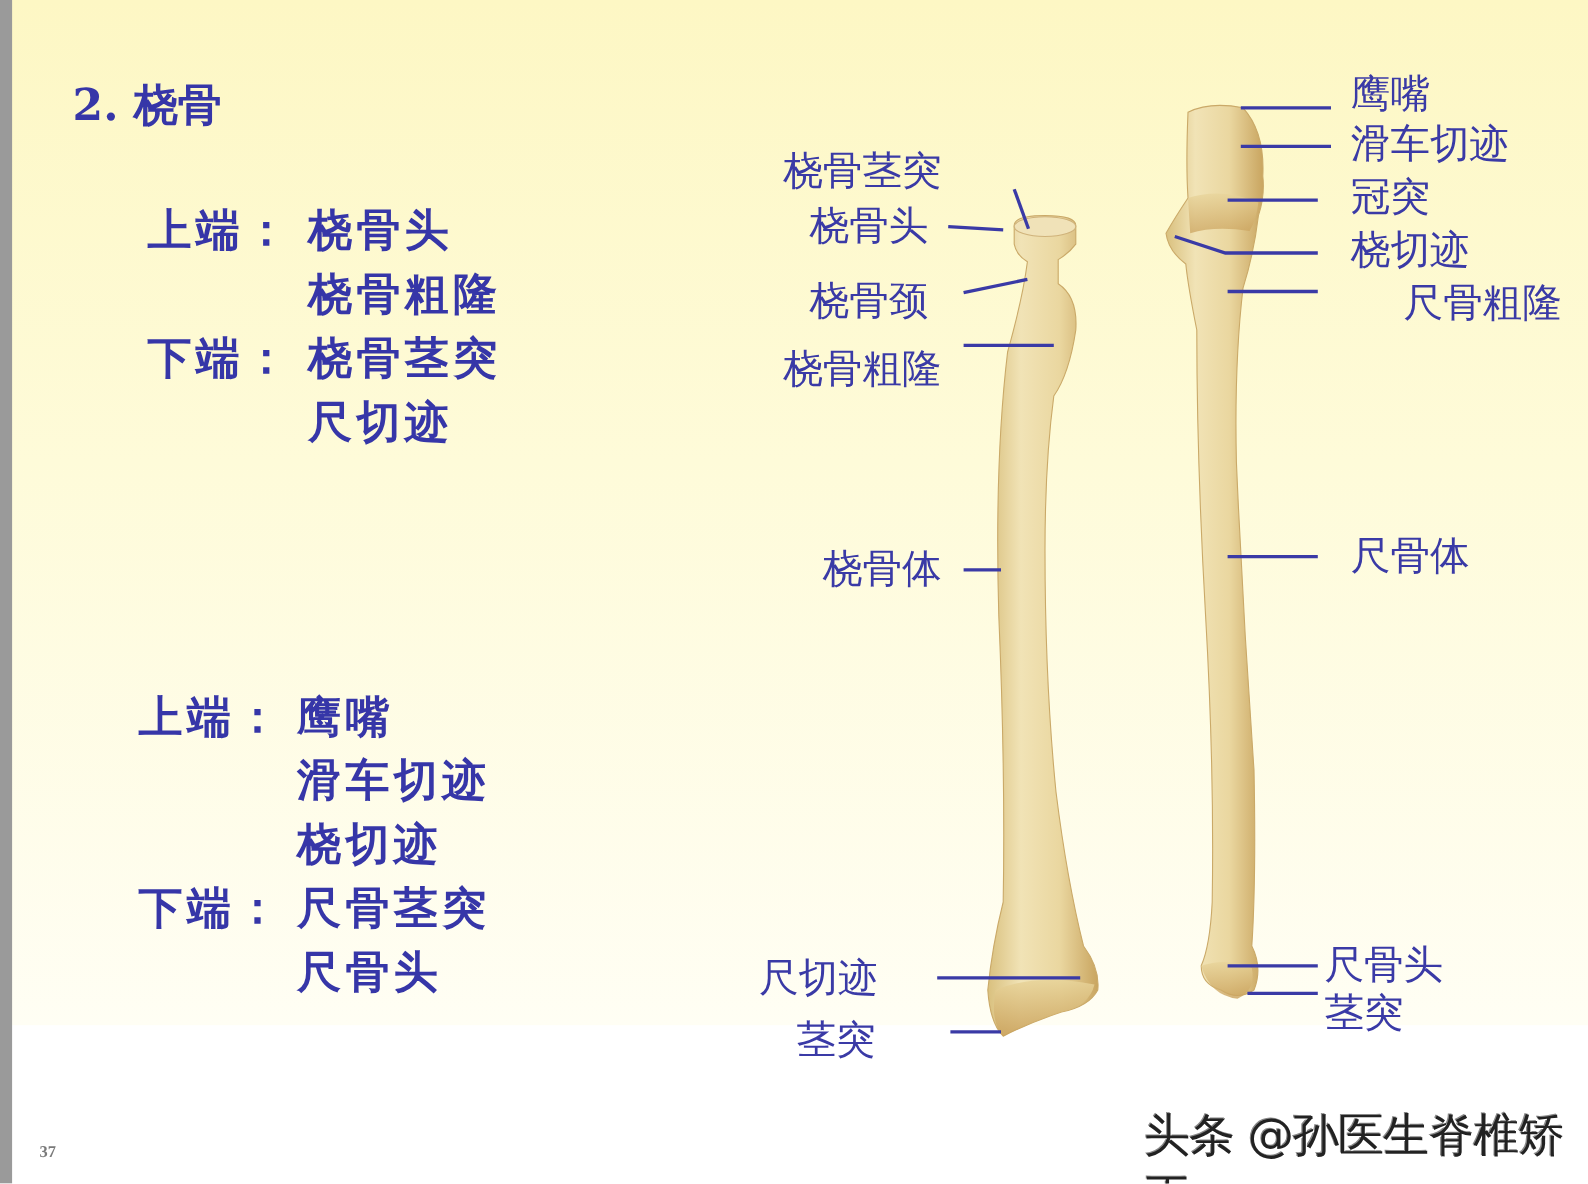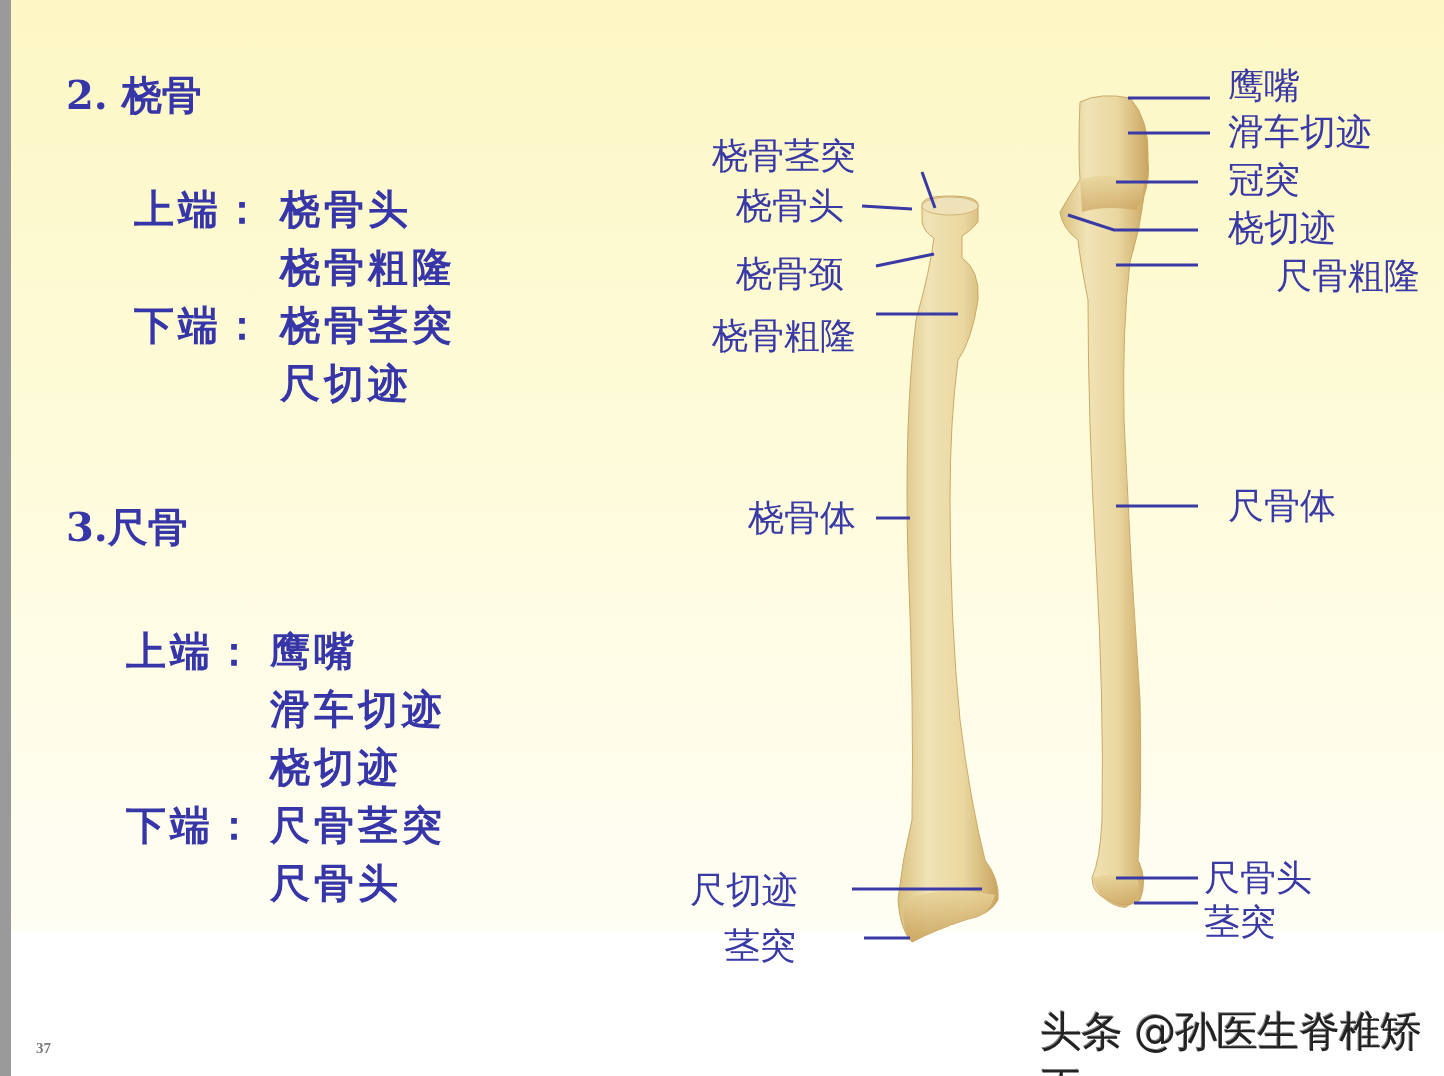--- a/index.html
+++ b/index.html
@@ -43,21 +43,20 @@
   <div class="gray-bar"></div>
 
   <div class="t left-title" style="left:66px; top:68px;">2.  桡骨</div>
   <div class="t left-item" style="left:134px; top:182px;">上端：</div>
   <div class="t left-item" style="left:280px; top:182px;">桡骨头</div>
   <div class="t left-item" style="left:280px; top:240px;">桡骨粗隆</div>
   <div class="t left-item" style="left:134px; top:298px;">下端：</div>
   <div class="t left-item" style="left:280px; top:298px;">桡骨茎突</div>
   <div class="t left-item" style="left:280px; top:356px;">尺切迹</div>
 
-  <div class="t left-title" style="left:66px; top:500px;">3.尺骨</div>
   <div class="t left-item" style="left:126px; top:624px;">上端：</div>
   <div class="t left-item" style="left:270px; top:624px;">鹰嘴</div>
   <div class="t left-item" style="left:270px; top:682px;">滑车切迹</div>
   <div class="t left-item" style="left:270px; top:740px;">桡切迹</div>
   <div class="t left-item" style="left:126px; top:798px;">下端：</div>
   <div class="t left-item" style="left:270px; top:798px;">尺骨茎突</div>
   <div class="t left-item" style="left:270px; top:856px;">尺骨头</div>
 
   <svg class="art" width="1444" height="1076" viewBox="0 0 1444 1076">
     <defs>

